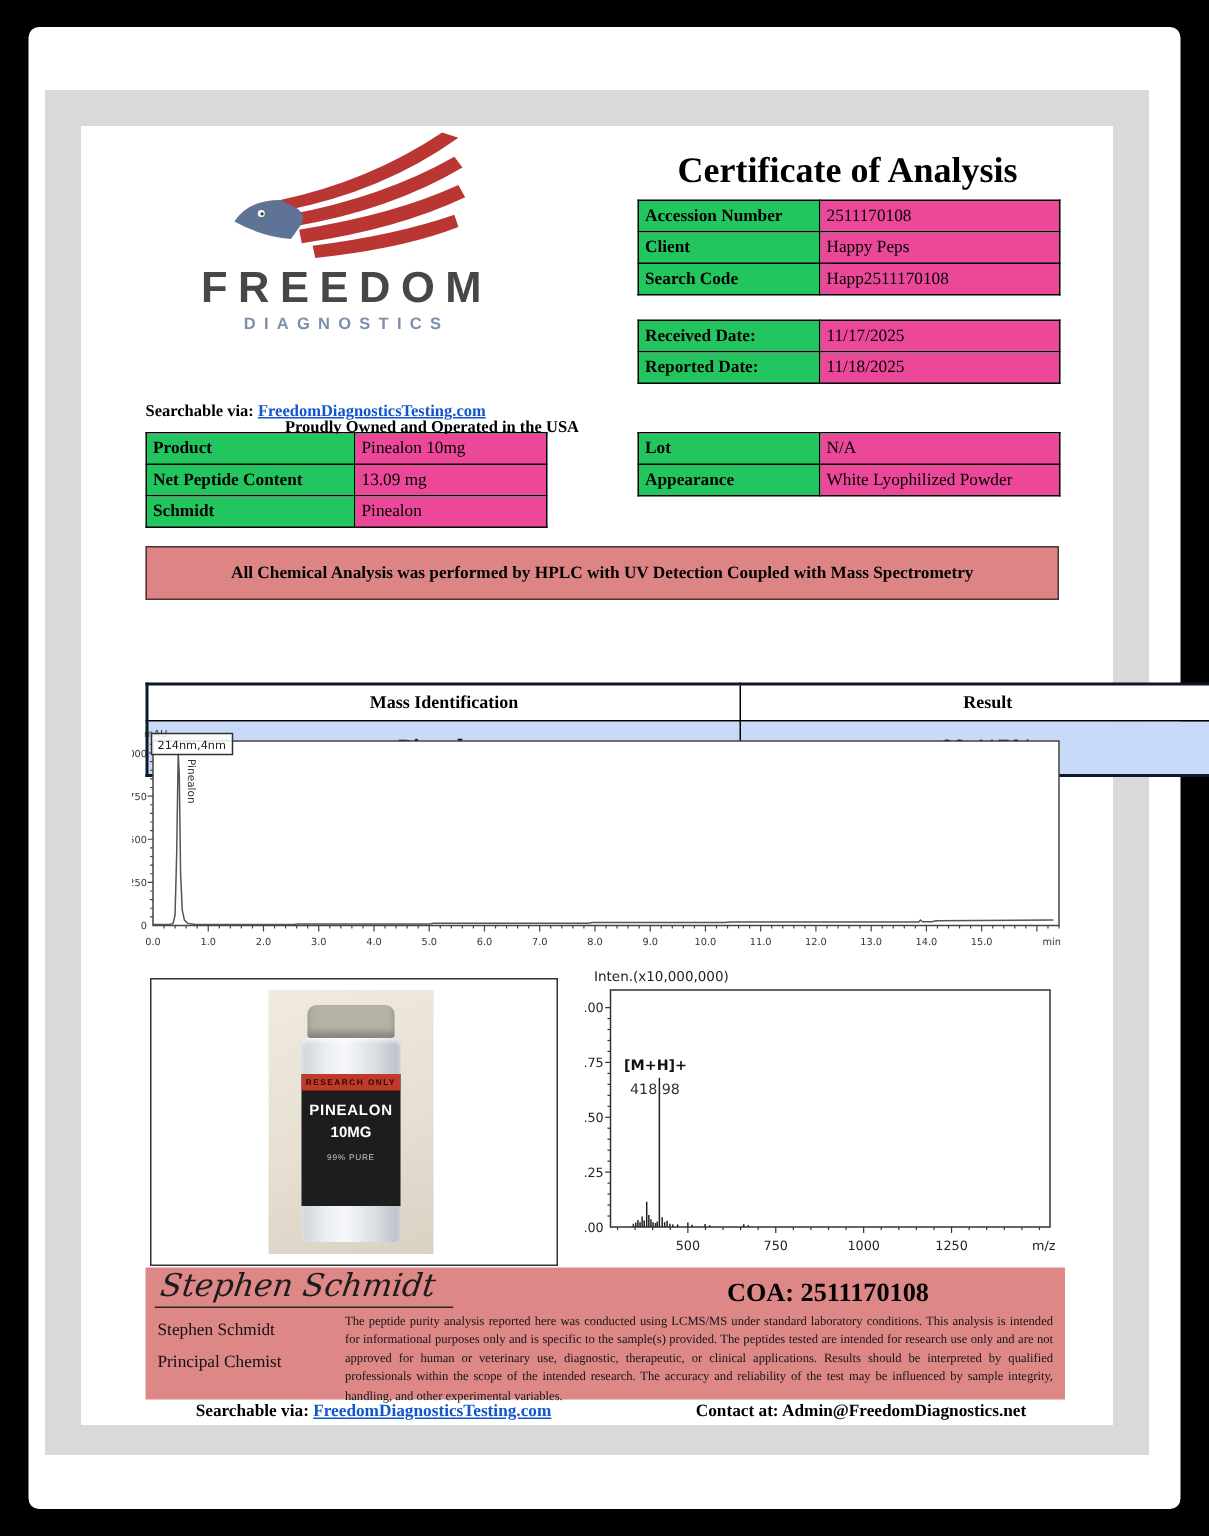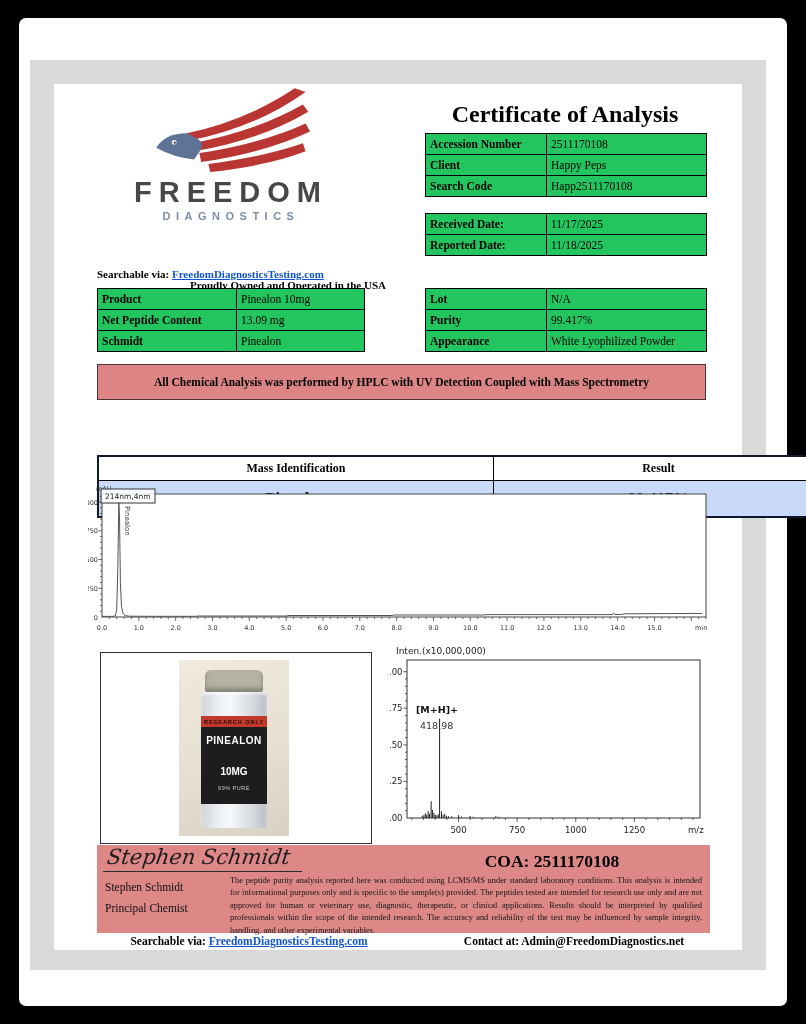--- a/index.html
+++ b/index.html
@@ -21,21 +21,21 @@
   .link{color:#1155cc;text-decoration:underline;font-weight:bold;}
 
   .doc-title{font-size:24px;font-weight:bold;text-align:center;margin-top:11px;}
 
   
   table.blue{border-collapse:collapse;table-layout:fixed;}
   table.blue td{border:1px solid #000;font-size:11.5px;padding:2px 4px;height:16px;
                 overflow:hidden;white-space:nowrap;}
   table.blue{border:1.5px solid #000;}
   td.lbl{background:#22c55e;font-weight:bold;}
-  td.val{background:#22c55e;}
+  td.val{background:#ec4899;}
 
   .banner{background:#dd8585;border:1.5px solid #4a3434;display:flex;align-items:center;
           justify-content:center;font-weight:bold;font-size:11.5px;text-align:center;}
 
   table.mass{border-collapse:collapse;table-layout:fixed;border:2px solid #0f172a;width:728px;margin-top:36px;}
   table.mass td{border:1.5px solid #000;text-align:center;}
   .mass-h{font-size:12px;font-weight:bold;height:21px;background:#fff;}
   .mass-d{font-size:16.5px;font-weight:bold;height:33px;background:#c9daf8;}
 
   
@@ -46,21 +46,21 @@
             border-radius:6px 6px 2px 2px;box-shadow:inset 0 -4px 4px rgba(0,0,0,.25);}
   .vial-body{position:absolute;left:22px;top:32px;width:66px;height:136px;border-radius:4px;
             background:linear-gradient(90deg,#cfd5da 0%,#eef1f4 28%,#f6f8fa 45%,#d8dde2 75%,#b9bfc6 100%);
             box-shadow:inset 0 2px 3px rgba(255,255,255,.7);}
   .vial-label{position:absolute;left:0;top:24px;width:66px;height:88px;background:#1d1d20;overflow:hidden;}
   .research-strip{background:#c0392b;color:#2a0a08;font-family:"Liberation Sans",sans-serif;
             font-weight:bold;font-size:5.5px;letter-spacing:1px;text-align:center;padding:3px 0 2px;}
   .vial-name{color:#fff;font-family:"Liberation Sans",sans-serif;font-weight:bold;font-size:10px;
             letter-spacing:.5px;text-align:center;margin-top:8px;}
   .vial-dose{color:#fff;font-family:"Liberation Sans",sans-serif;font-weight:bold;font-size:10px;
-            text-align:center;margin-top:20px;}
+            text-align:center;margin-top:4px;}
   .vial-purity{color:#c9c9c9;font-family:"Liberation Sans",sans-serif;font-size:5.5px;
             text-align:center;margin-top:8px;letter-spacing:.5px;}
 
   
   .sig-block{background:#dd8787;}
   .sig-script{font-family:"DejaVu Serif", serif;font-style:italic;font-size:21px;color:#1c1c1c;
             display:inline-block;transform:skewX(-8deg);border-bottom:1.5px solid #2b2b2b;
             padding:0 14px 2px 2px;}
   .sig-coa{font-size:17.5px;font-weight:bold;text-align:center;}
   .sig-small{font-size:11.5px;color:#111;}
@@ -142,24 +142,20 @@
         <td class="val">Pinealon</td>
           </tr>
     </tbody>
       </table>
 
     <table class="blue abs" style="left:371px;top:204px;width:282px;">
       <tbody>
           <tr>
         <td class="lbl" style="width:112px;">Lot</td>
         <td class="val">N/A</td>
-          </tr>
-      <tr>
-        <td class="lbl">Purity</td>
-        <td class="val">99.417%</td>
           </tr>
       <tr>
         <td class="lbl">Appearance</td>
         <td class="val">White Lyophilized Powder</td>
           </tr>
     </tbody>
       </table>
 
     <div class="abs banner" style="left:43px;top:280px;width:607px;height:34px;">All Chemical Analysis was performed by HPLC with UV Detection Coupled with Mass Spectrometry</div>
 

